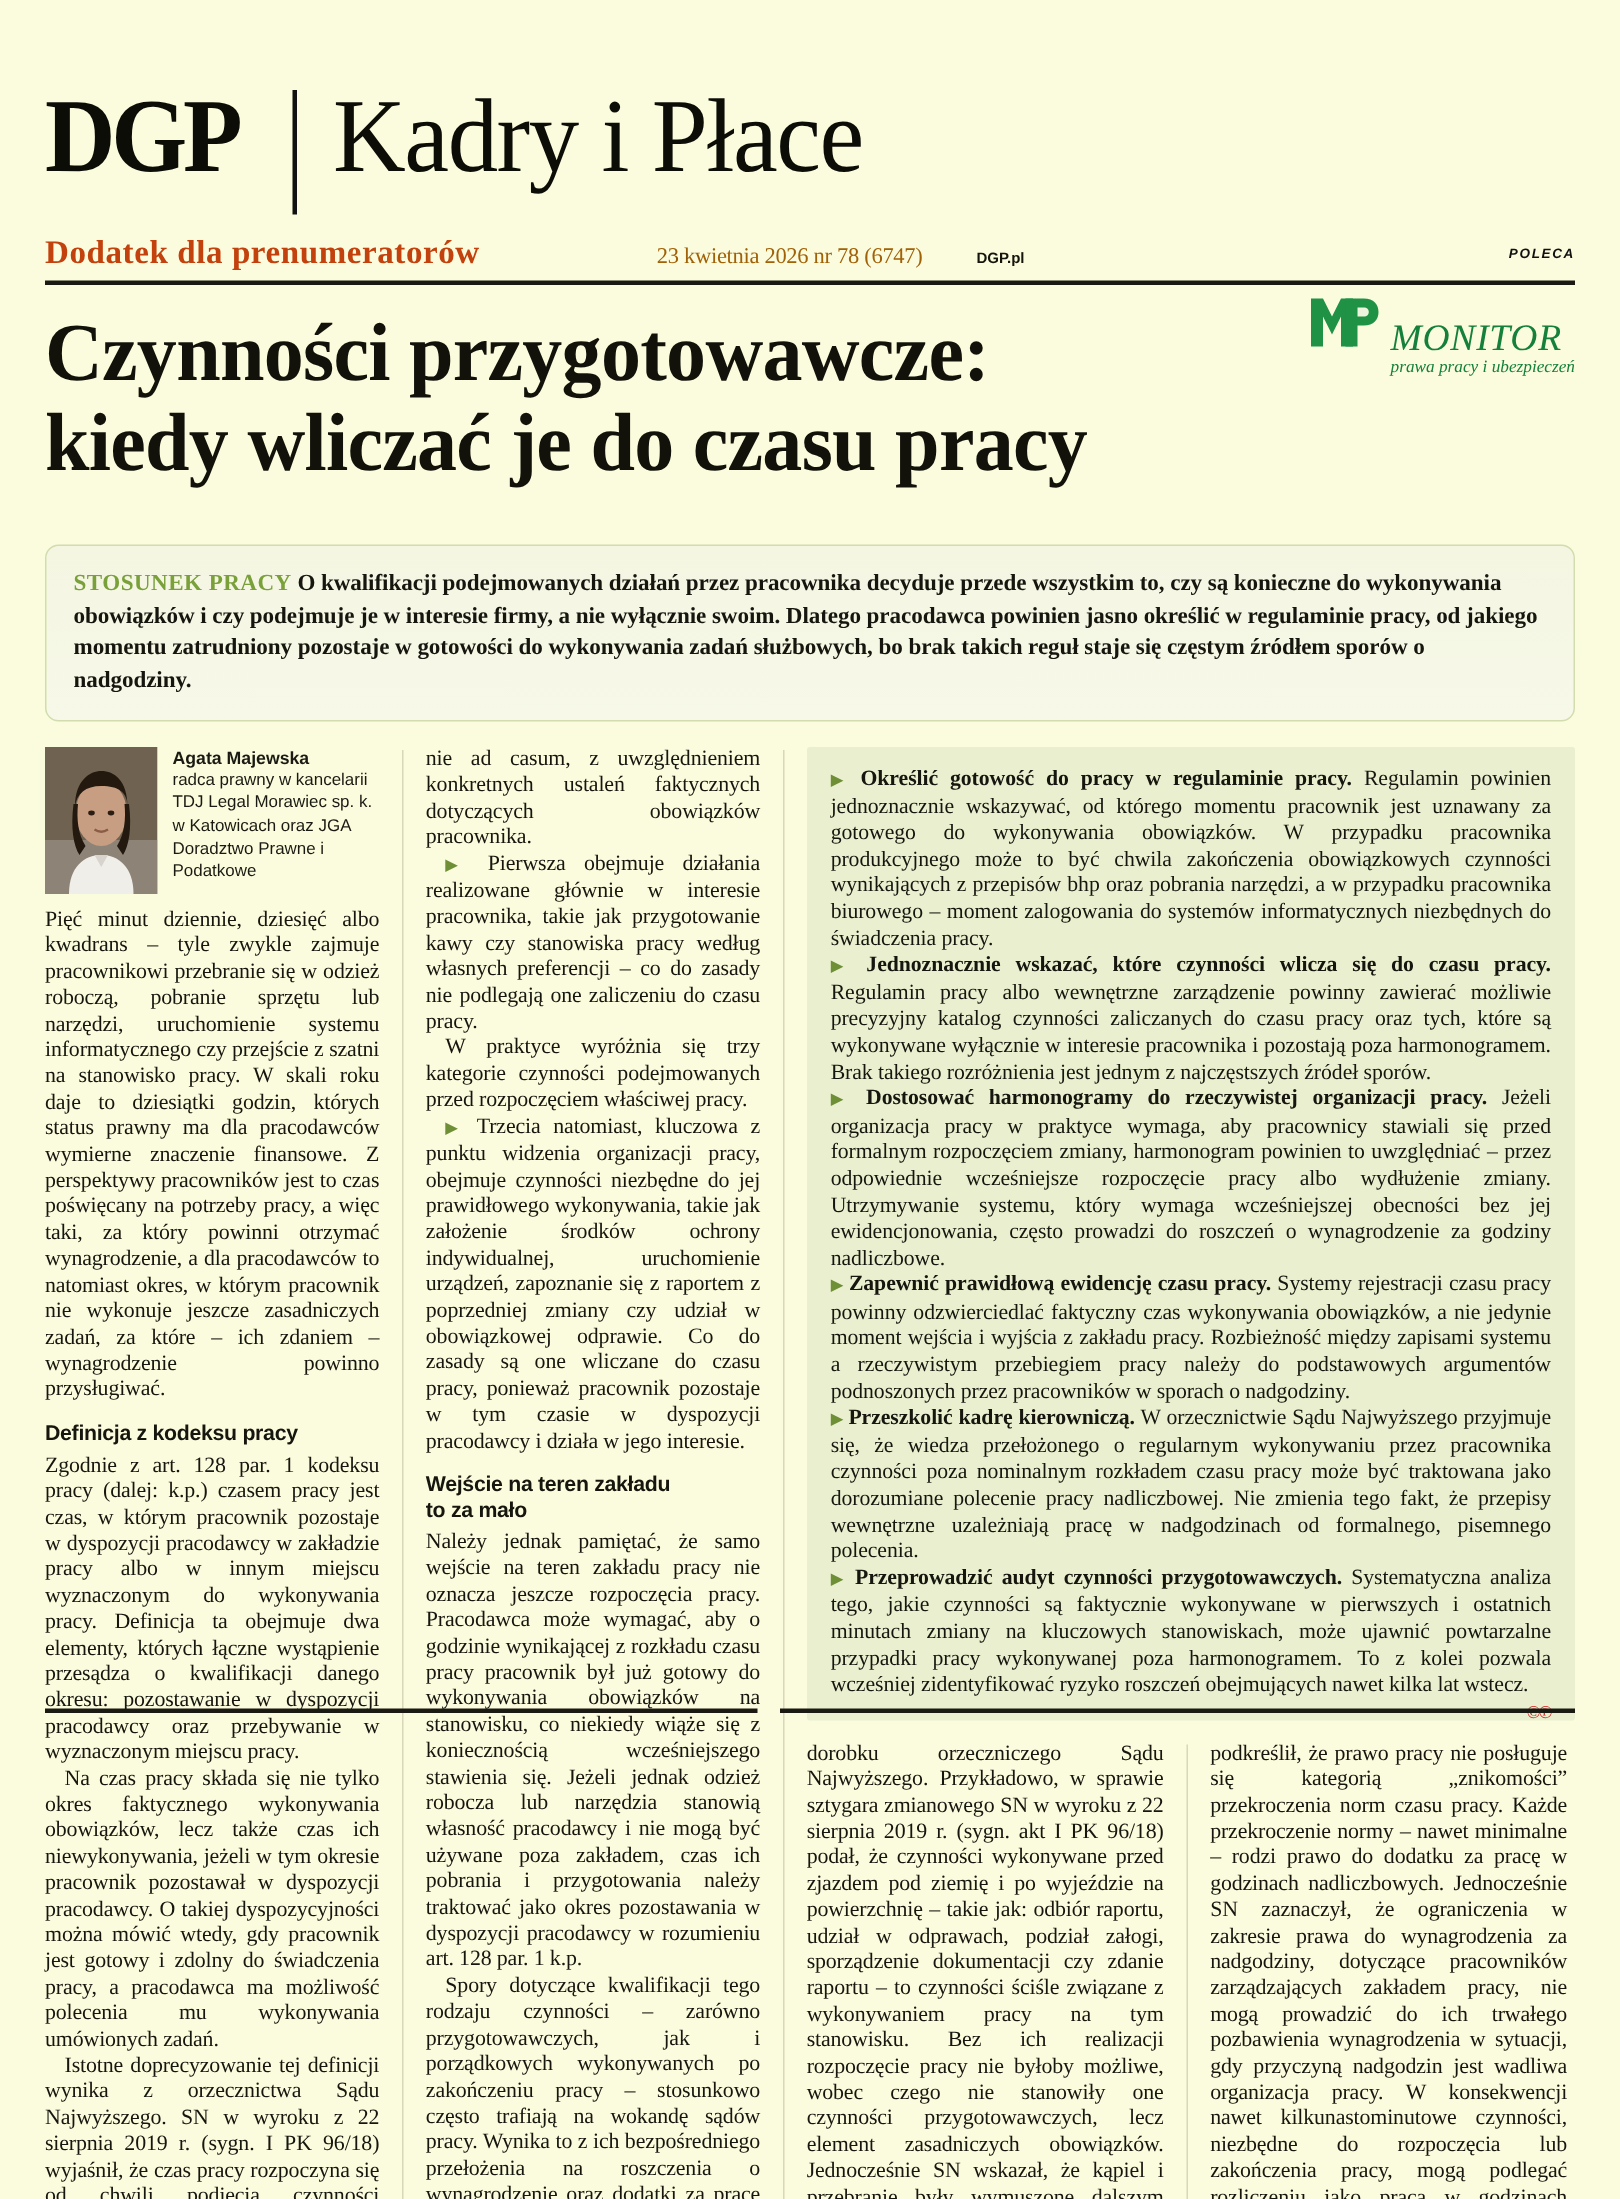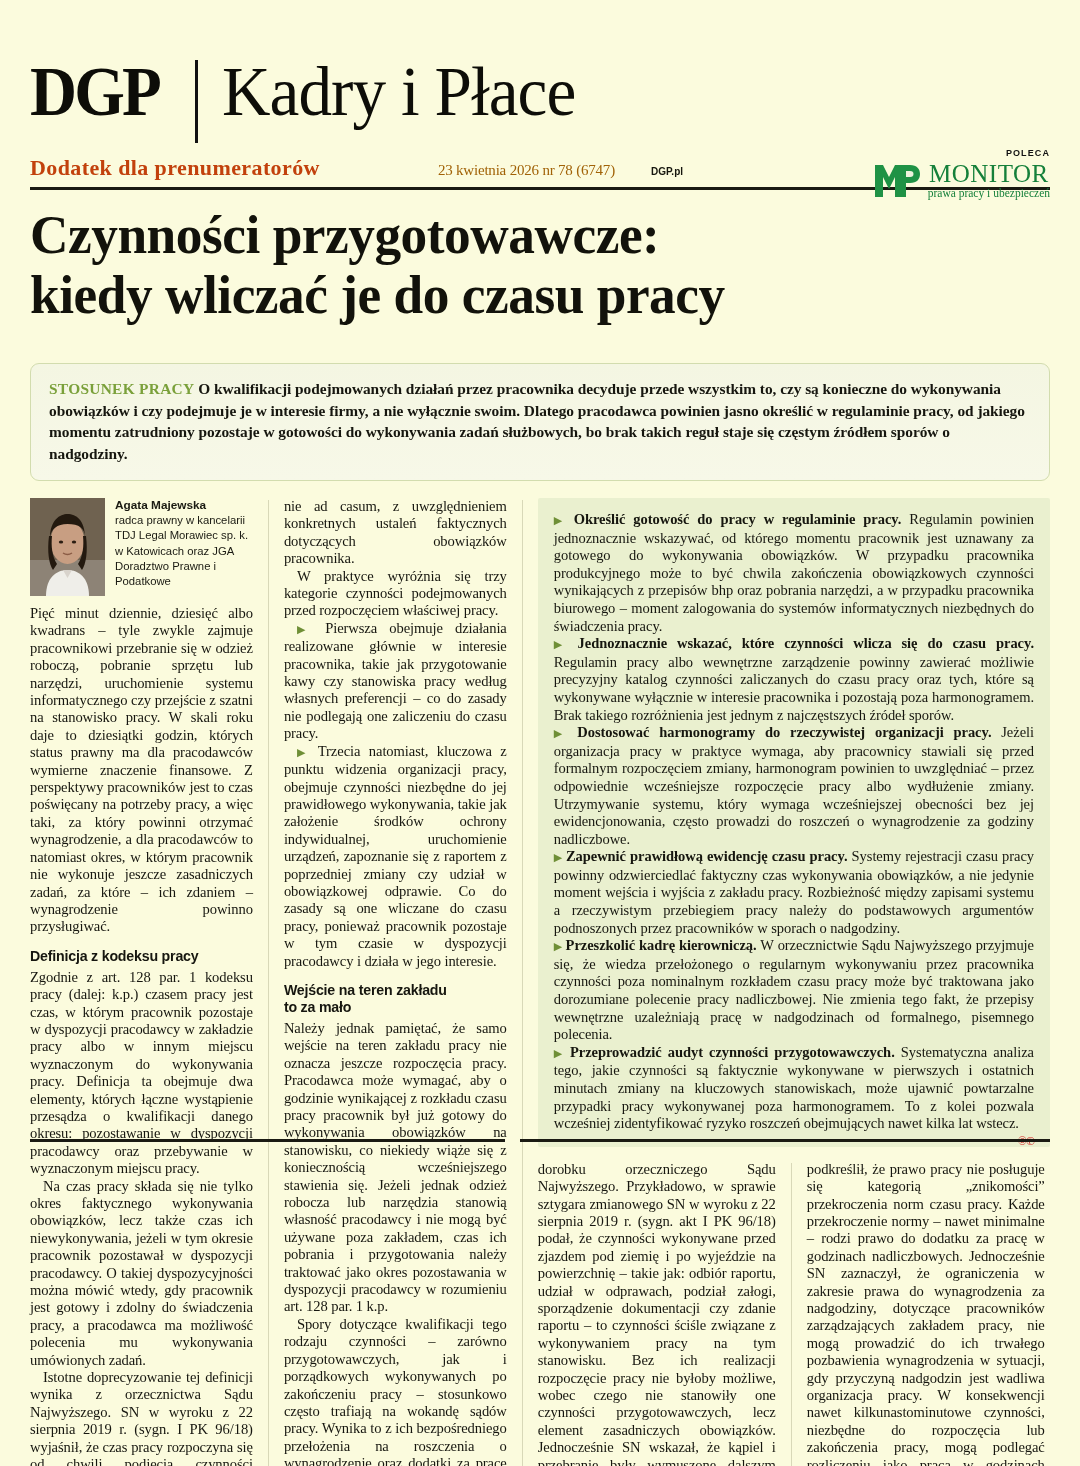--- a/index.html
+++ b/index.html
@@ -21,26 +21,26 @@
     letter-spacing:-3px;color:#0d0d08;
     transform:scaleX(.93);transform-origin:left center;
   }
   .vrule{width:3px;background:#111;height:83px;margin:2px 24px 0 26px;}
   .kadry{
     font-family:"Liberation Serif", serif;
     font-size:70px;line-height:68px;color:#0d0d08;
     letter-spacing:-1px;
     transform:scaleX(.96);transform-origin:left center;
   }
-  .monitor-block{position:absolute;right:0;top:148px;text-align:right;width:280px;}
+  .monitor-block{position:absolute;right:0;top:164px;text-align:right;width:280px;font-style:italic;}
   .poleca{font-family:"Liberation Sans",sans-serif;font-size:9px;font-weight:bold;letter-spacing:1.1px;color:#111;margin-bottom:3px;}
   .monitor-row{display:flex;align-items:center;justify-content:flex-end;gap:7px;}
   .mp-mark{position:relative;width:47px;height:34px;}
   .mp-mark svg{display:block;}
-  .monitor-words{text-align:center;}
+  .monitor-words{text-align:left;margin-top:36px;}
   .monitor-name{font-family:"Liberation Serif",serif;font-size:25px;line-height:25px;color:#15803a;letter-spacing:.5px;}
   .monitor-sub{font-family:"Liberation Serif",serif;font-size:11.5px;color:#15803a;line-height:14px;}
 
   .sub-row{
     display:flex;align-items:baseline;
     padding-top:12px;
   }
   .dodatek{font-family:"Liberation Serif",serif;font-weight:bold;font-size:22px;letter-spacing:.4px;color:#c2410c;}
   .issue{font-family:"Liberation Serif",serif;font-size:15px;margin-left:118px;color:#a16207;letter-spacing:-.2px;}
   .dgppl{font-family:"Liberation Sans",sans-serif;font-size:10px;font-weight:bold;margin-left:36px;color:#15150d;}
@@ -195,22 +195,22 @@
         <p class="body">Zgodnie z art. 128 par. 1 kodeksu pracy (dalej: k.p.) czasem pracy jest czas, w którym pracownik pozostaje w dyspozycji pracodawcy w zakładzie pracy albo w innym miejscu wyznaczonym do wykonywania pracy. Definicja ta obejmuje dwa elementy, których łączne wystąpienie przesądza o kwalifikacji danego okresu: pozostawanie w dyspozycji pracodawcy oraz przebywanie w wyznaczonym miejscu pracy.</p>
         <p class="body">Na czas pracy składa się nie tylko okres faktycznego wykonywania obowiązków, lecz także czas ich niewykonywania, jeżeli w tym okresie pracownik pozostawał w dyspozycji pracodawcy. O takiej dyspozycyjności można mówić wtedy, gdy pracownik jest gotowy i zdolny do świadczenia pracy, a pracodawca ma możliwość polecenia mu wykonywania umówionych zadań.</p>
         <p class="body">Istotne doprecyzowanie tej definicji wynika z orzecznictwa Sądu Najwyższego. SN w wyroku z 22 sierpnia 2019 r. (sygn. I PK 96/18) wyjaśnił, że czas pracy rozpoczyna się od chwili podjęcia czynności merytorycznych niezbędnych do wykonania pracy. Obejmuje on również czas poświęcony na przemieszczanie się po terenie zakładu pracy w celu realizacji kolejnych czynności pracowniczych.</p>
 
       </div>
 
       <div class="colsep"></div>
 
       <div class="col">
         <p class="body">nie ad casum, z uwzględnieniem konkretnych ustaleń faktycznych dotyczących obowiązków pracownika.</p>
+        <p class="body"><span class="arrow">▶ </span><span>Pierwsza obejmuje działania realizowane głównie w interesie pracownika, takie jak przygotowanie kawy czy stanowiska pracy według własnych preferencji – co do zasady nie podlegają one zaliczeniu do czasu pracy.</span></p>
         <p class="body">W praktyce wyróżnia się trzy kategorie czynności podejmowanych przed rozpoczęciem właściwej pracy.</p>
-        <p class="body"><span class="arrow">▶ </span><span>Pierwsza obejmuje działania realizowane głównie w interesie pracownika, takie jak przygotowanie kawy czy stanowiska pracy według własnych preferencji – co do zasady nie podlegają one zaliczeniu do czasu pracy.</span></p>
         <p class="body"><span class="arrow">▶ </span><span>Trzecia natomiast, kluczowa z punktu widzenia organizacji pracy, obejmuje czynności niezbędne do jej prawidłowego wykonywania, takie jak założenie środków ochrony indywidualnej, uruchomienie urządzeń, zapoznanie się z raportem z poprzedniej zmiany czy udział w obowiązkowej odprawie. Co do zasady są one wliczane do czasu pracy, ponieważ pracownik pozostaje w tym czasie w dyspozycji pracodawcy i działa w jego interesie.</span></p>
         <h3 class="sub" style="white-space:pre-line">Wejście na teren zakładu
 to za mało</h3>
         <p class="body">Należy jednak pamiętać, że samo wejście na teren zakładu pracy nie oznacza jeszcze rozpoczęcia pracy. Pracodawca może wymagać, aby o godzinie wynikającej z rozkładu czasu pracy pracownik był już gotowy do wykonywania obowiązków na stanowisku, co niekiedy wiąże się z koniecznością wcześniejszego stawienia się. Jeżeli jednak odzież robocza lub narzędzia stanowią własność pracodawcy i nie mogą być używane poza zakładem, czas ich pobrania i przygotowania należy traktować jako okres pozostawania w dyspozycji pracodawcy w rozumieniu art. 128 par. 1 k.p.</p>
         <p class="body">Spory dotyczące kwalifikacji tego rodzaju czynności – zarówno przygotowawczych, jak i porządkowych wykonywanych po zakończeniu pracy – stosunkowo często trafiają na wokandę sądów pracy. Wynika to z ich bezpośredniego przełożenia na roszczenia o wynagrodzenie oraz dodatki za pracę w godzinach nadliczbowych, zgłaszane przez pracowników domagających się uznania tych okresów za czas pracy.</p>
 
       </div>
 
       <div class="colsep"></div>
 

